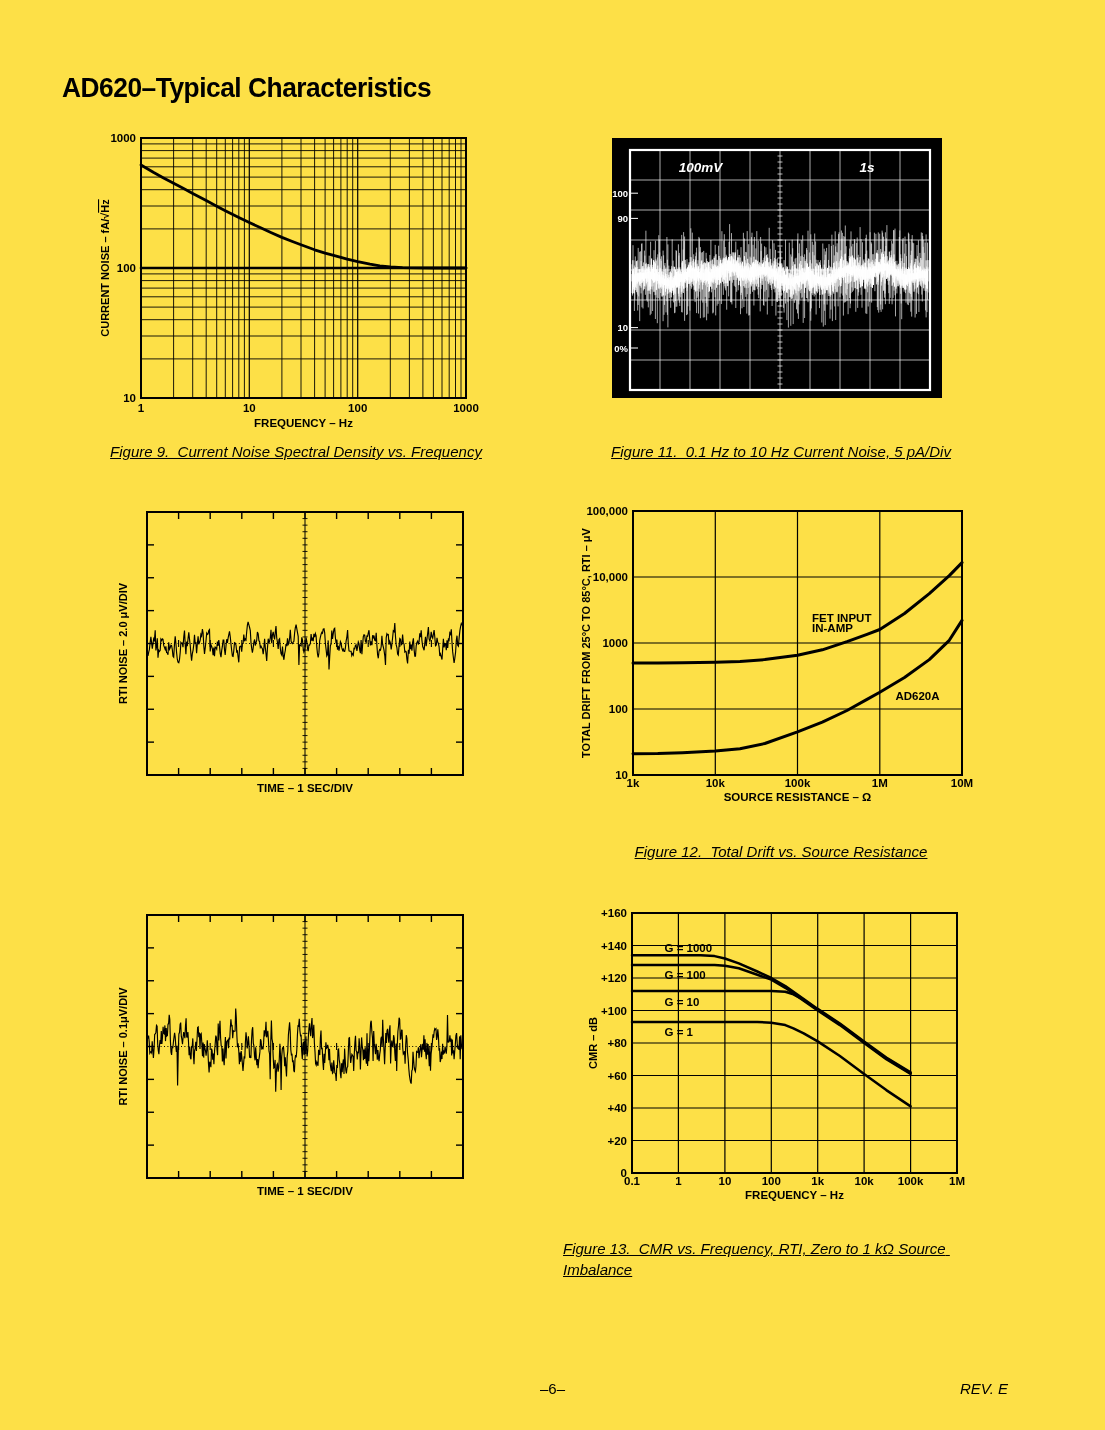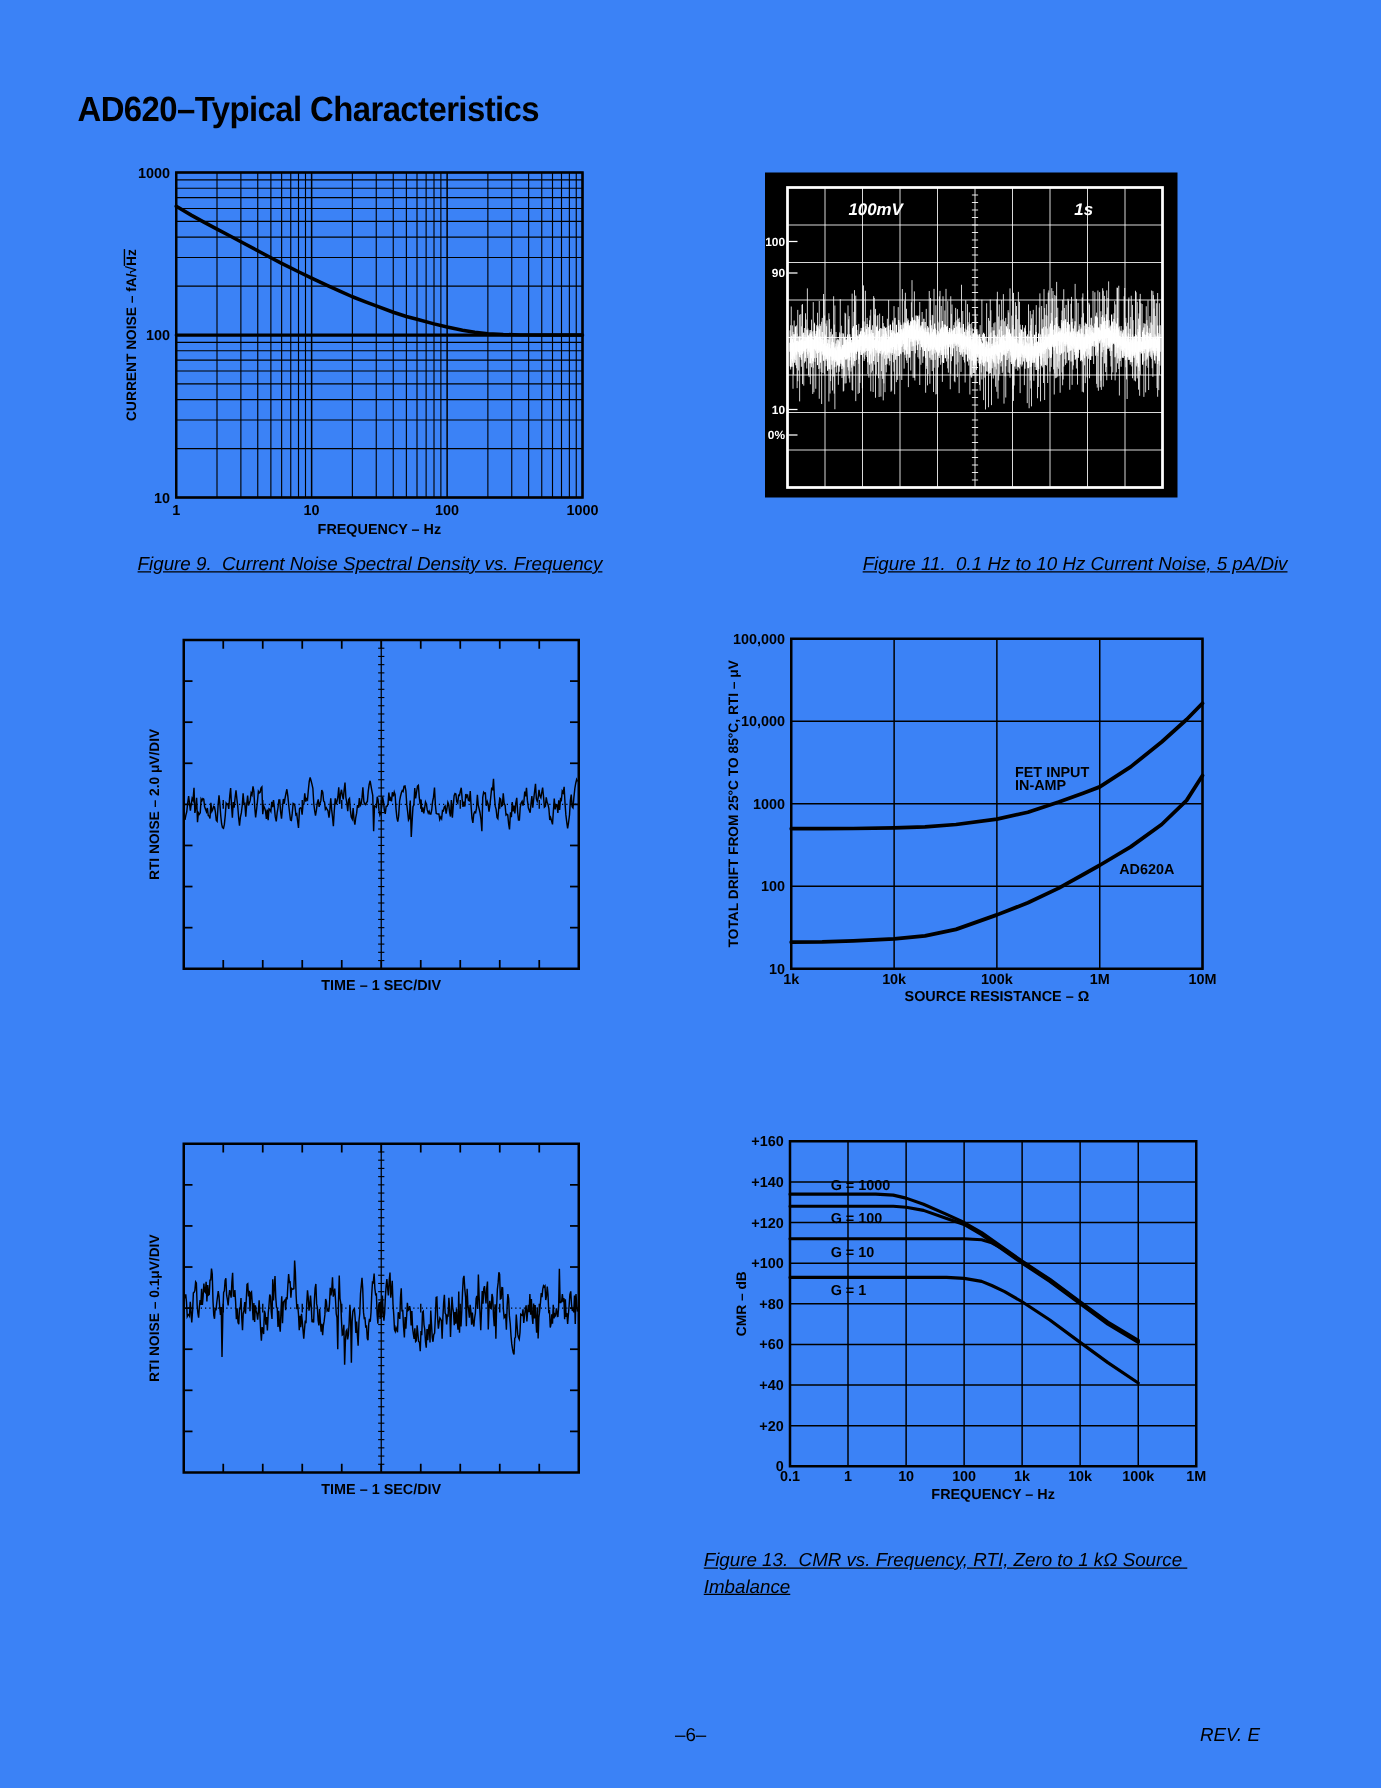--- a/index.html
+++ b/index.html
@@ -1,16 +1,16 @@
 <!DOCTYPE html>
 <html><head>
 <meta charset="utf-8">
 <style>
   html,body{margin:0;padding:0;background:#fff;}
-  .page{position:relative;width:1105px;height:1430px;background:#3b82f6;
+  .page{position:relative;width:1105px;height:1430px;background:#fde047;
         font-family:"Liberation Sans",sans-serif;color:#000;overflow:hidden;}
   .title{position:absolute;left:62px;top:72px;font-size:28px;font-weight:bold;
          letter-spacing:-0.5px;transform:scaleX(0.94);transform-origin:left center;white-space:nowrap;}
   .caption{position:absolute;font-style:italic;font-size:15px;line-height:1.4;white-space:pre-wrap;text-decoration:underline;}
   .center{text-align:center;}
   svg{position:absolute;overflow:visible;}
   svg text{font-family:"Liberation Sans",sans-serif;font-weight:bold;fill:#000;}
   text.tick{font-size:11.5px;}
   text.axis{font-size:11.5px;}
   text.rot{font-size:11px;}
@@ -1446,21 +1446,21 @@
       <line x1="314.6" y1="131.6" x2="314.6" y2="150.5" stroke="#fff" stroke-width="1"></line>
       <line x1="315.0" y1="134.4" x2="315.0" y2="148.4" stroke="#fff" stroke-width="1"></line>
       <line x1="315.5" y1="132.7" x2="315.5" y2="150.8" stroke="#fff" stroke-width="1"></line>
       <line x1="316.0" y1="122.1" x2="316.0" y2="143.4" stroke="#fff" stroke-width="1"></line>
       <rect x="18" y="12" width="300" height="240" fill="none" stroke="#fff" stroke-width="2.2"></rect>
       <text x="88.5" y="34" text-anchor="middle" class="scopeMain">100mV</text>
       <text x="255" y="34" text-anchor="middle" class="scopeMain">1s</text>
     </svg>
 
   <div class="caption center" style="left:66px;top:441px;width:460px;">Figure 9.  Current Noise Spectral Density vs. Frequency</div>
-  <div class="caption center" style="left:580px;top:441px;width:450px;text-align:right;">Figure 11.  0.1 Hz to 10 Hz Current Noise, 5 pA/Div</div>
+  <div class="caption center" style="left:556px;top:441px;width:450px;">Figure 11.  0.1 Hz to 10 Hz Current Noise, 5 pA/Div</div>
 
   <svg id="fig10a" style="left:110px;top:505px" width="370" height="296">
       <line x1="68.6" y1="7" x2="68.6" y2="14" stroke="#000" stroke-width="1.4"></line>
       <line x1="68.6" y1="270" x2="68.6" y2="263" stroke="#000" stroke-width="1.4"></line>
       <line x1="68.6" y1="135" x2="68.6" y2="142" stroke="#000" stroke-width="1.1"></line>
       <line x1="100.2" y1="7" x2="100.2" y2="14" stroke="#000" stroke-width="1.4"></line>
       <line x1="100.2" y1="270" x2="100.2" y2="263" stroke="#000" stroke-width="1.4"></line>
       <line x1="100.2" y1="135" x2="100.2" y2="142" stroke="#000" stroke-width="1.1"></line>
       <line x1="131.8" y1="7" x2="131.8" y2="14" stroke="#000" stroke-width="1.4"></line>
       <line x1="131.8" y1="270" x2="131.8" y2="263" stroke="#000" stroke-width="1.4"></line>
@@ -1568,20 +1568,21 @@
       <text x="53" y="147.0" text-anchor="end" class="tick">1000</text>
       <text x="53" y="81.0" text-anchor="end" class="tick">10,000</text>
       <text x="53" y="15.0" text-anchor="end" class="tick">100,000</text>
       <text x="222.5" y="301" text-anchor="middle" class="axis">SOURCE RESISTANCE – Ω</text>
       <text x="15" y="143" text-anchor="middle" class="rot" transform="rotate(-90 15 143)">TOTAL DRIFT FROM 25°C TO 85°C, RTI – μV</text>
       <text x="237.0" y="121.9" class="annot">FET INPUT</text>
       <text x="237.0" y="131.8" class="annot">IN-AMP</text>
       <text x="320.4" y="199.5" class="annot">AD620A</text>
     </svg>
 
+  <div class="caption center" style="left:556px;top:841px;width:450px;">Figure 12.  Total Drift vs. Source Resistance</div>
 
   <svg id="fig10b" style="left:110px;top:908px" width="370" height="296">
       <line x1="68.6" y1="7" x2="68.6" y2="14" stroke="#000" stroke-width="1.4"></line>
       <line x1="68.6" y1="270" x2="68.6" y2="263" stroke="#000" stroke-width="1.4"></line>
       <line x1="68.6" y1="135" x2="68.6" y2="142" stroke="#000" stroke-width="1.1"></line>
       <line x1="100.2" y1="7" x2="100.2" y2="14" stroke="#000" stroke-width="1.4"></line>
       <line x1="100.2" y1="270" x2="100.2" y2="263" stroke="#000" stroke-width="1.4"></line>
       <line x1="100.2" y1="135" x2="100.2" y2="142" stroke="#000" stroke-width="1.1"></line>
       <line x1="131.8" y1="7" x2="131.8" y2="14" stroke="#000" stroke-width="1.4"></line>
       <line x1="131.8" y1="270" x2="131.8" y2="263" stroke="#000" stroke-width="1.4"></line>

